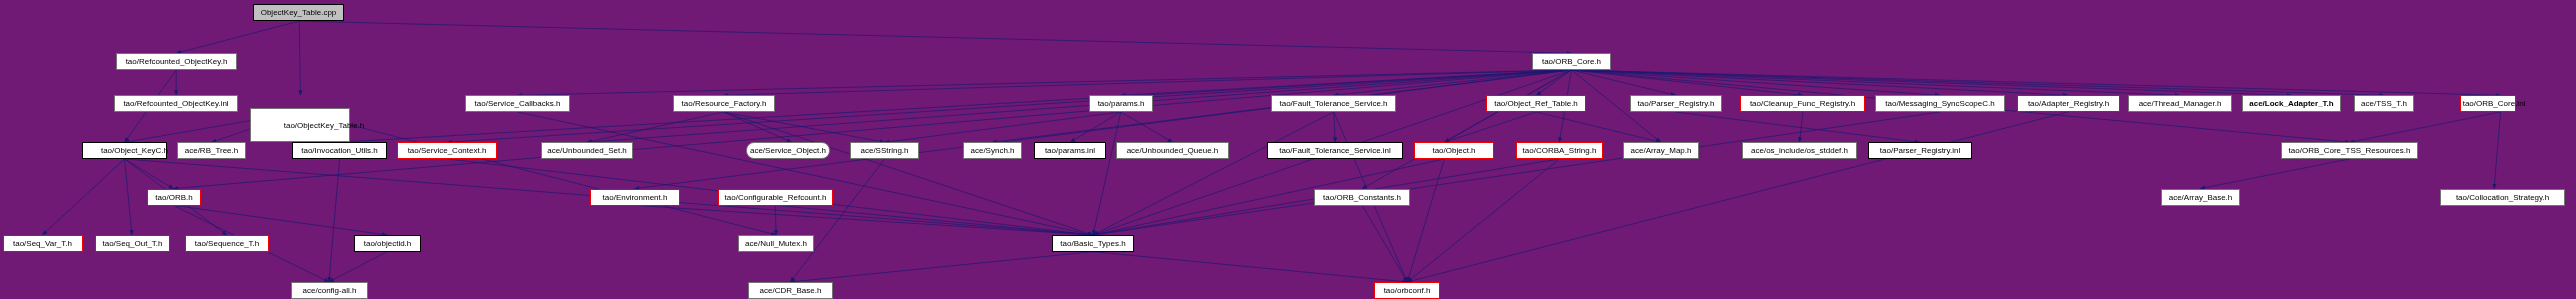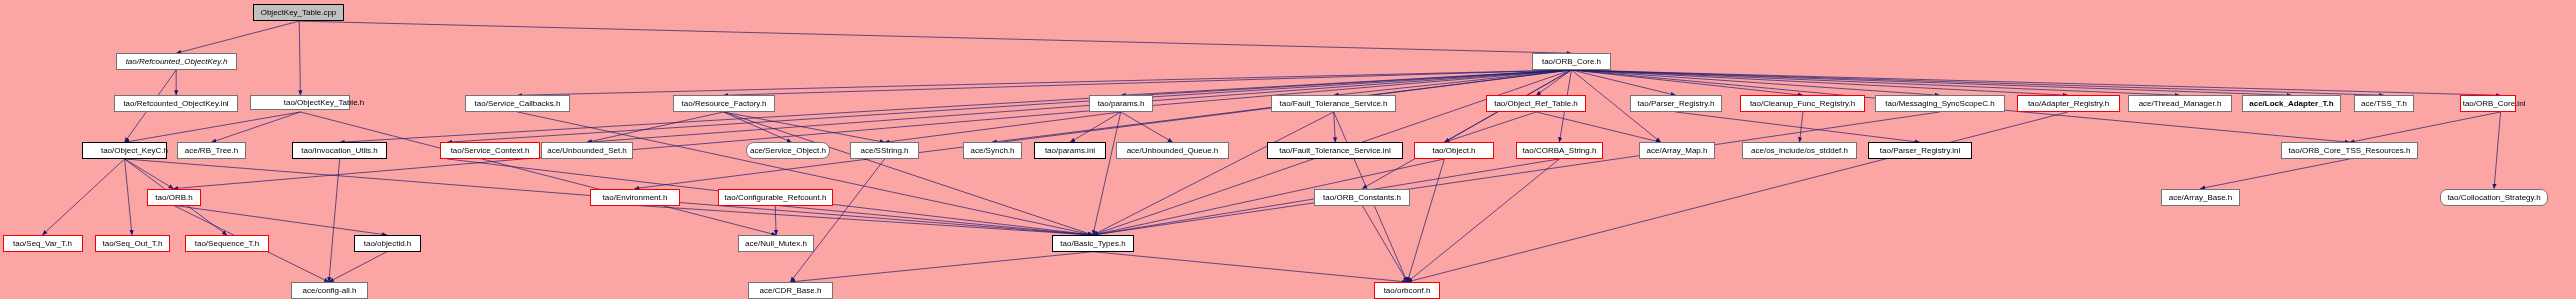--- a/index.html
+++ b/index.html
@@ -1,16 +1,16 @@
 <!DOCTYPE html>
 <html style="font-size:10px"><head>
 <meta charset="utf-8">
 <style>
   html,body{margin:0;padding:0;background:#ffffff;}
-  #graph-canvas{position:relative;width:2576px;height:300px;background:#fca5a5;overflow:hidden;
+  #graph-canvas{position:relative;width:2576px;height:300px;background:#701a75;overflow:hidden;
     font-family:"Liberation Sans","DejaVu Sans",sans-serif;}
   #edge-layer{position:absolute;left:0;top:0;width:2576px;height:300px;}
   .gnode{position:absolute;display:flex;align-items:center;justify-content:center;
     background:#ffffff;border:0.6px solid #737373;box-sizing:border-box;
     font-size:8px;color:#000000;white-space:nowrap;z-index:2;}
   .gnode.root{background:#c0c0c0;border:1.2px solid #000000;}
   .gnode.bold{border:1.2px solid #000000;}
   .gnode.link{border:1.2px solid #f40000;}
   .edge-line{stroke:#191970;stroke-width:1.1;fill:none;}
 </style>
@@ -97,60 +97,60 @@
         <line x1="1026.5" y1="332" x2="1768" y2="380" class="edge-line" marker-end="url(#arrowhead)"></line>
         <line x1="1254" y1="332" x2="1255.5" y2="380" class="edge-line" marker-end="url(#arrowhead)"></line>
         <line x1="1254" y1="332" x2="1768" y2="380" class="edge-line" marker-end="url(#arrowhead)"></line>
         <line x1="1768" y1="407" x2="1278.5" y2="456" class="edge-line" marker-end="url(#arrowhead)"></line>
         <line x1="1768" y1="407" x2="2276.5" y2="456" class="edge-line" marker-end="url(#arrowhead)"></line>
         <line x1="1431" y1="257" x2="1278.5" y2="456" class="edge-line" marker-end="url(#arrowhead)"></line>
       </g>
   </svg>
   <div id="nodes-group">
       <div class="gnode root" style="left: 253px; top: 4.3px; width: 91px; height: 16.7px;">ObjectKey_Table.cpp</div>
-      <div class="gnode normal" style="left: 116px; top: 53px; width: 121px; height: 16.7px; font-style: italic;">tao/Refcounted_ObjectKey.h</div>
+      <div class="gnode normal" style="left: 116px; top: 53px; width: 121px; height: 16.7px;">tao/Refcounted_ObjectKey.h</div>
       <div class="gnode normal" style="left: 1532px; top: 53px; width: 79px; height: 16.7px;">tao/ORB_Core.h</div>
       <div class="gnode normal" style="left: 114px; top: 95px; width: 124px; height: 16.7px;">tao/Refcounted_ObjectKey.inl</div>
-      <div class="gnode normal" style="left: 250px; top: 95px; width: 100px; height: 15px; padding-left: 48px;">tao/ObjectKey_Table.h</div>
+      <div class="gnode normal" style="left: 250px; top: 108px; width: 100px; height: 34px; padding-left: 48px;">tao/ObjectKey_Table.h</div>
       <div class="gnode normal" style="left: 465px; top: 95px; width: 105px; height: 16.7px;">tao/Service_Callbacks.h</div>
       <div class="gnode normal" style="left: 673px; top: 95px; width: 102px; height: 16.7px;">tao/Resource_Factory.h</div>
       <div class="gnode normal" style="left: 1089px; top: 95px; width: 64px; height: 16.7px;">tao/params.h</div>
       <div class="gnode normal" style="left: 1271px; top: 95px; width: 125px; height: 16.7px;">tao/Fault_Tolerance_Service.h</div>
       <div class="gnode link" style="left: 1486px; top: 95px; width: 100px; height: 16.7px;">tao/Object_Ref_Table.h</div>
       <div class="gnode normal" style="left: 1630px; top: 95px; width: 92px; height: 16.7px;">tao/Parser_Registry.h</div>
       <div class="gnode link" style="left: 1740px; top: 95px; width: 125px; height: 16.7px;">tao/Cleanup_Func_Registry.h</div>
       <div class="gnode normal" style="left: 1875px; top: 95px; width: 130px; height: 16.7px;">tao/Messaging_SyncScopeC.h</div>
       <div class="gnode link" style="left: 2017px; top: 95px; width: 103px; height: 16.7px; text-align: center;">tao/Adapter_Registry.h</div>
       <div class="gnode normal" style="left: 2128px; top: 95px; width: 104px; height: 16.7px;">ace/Thread_Manager.h</div>
       <div class="gnode normal" style="left: 2242px; top: 95px; width: 99px; height: 16.7px; font-weight: bold;">ace/Lock_Adapter_T.h</div>
       <div class="gnode normal" style="left: 2354px; top: 95px; width: 60px; height: 16.7px;">ace/TSS_T.h</div>
       <div class="gnode link" style="left: 2460px; top: 95px; width: 56px; height: 16.7px; padding-left: 12px;">tao/ORB_Core.inl</div>
       <div class="gnode bold" style="left: 82px; top: 142px; width: 85px; height: 16.7px; padding-left: 20px;">tao/Object_KeyC.h</div>
       <div class="gnode normal" style="left: 177px; top: 142px; width: 69px; height: 16.7px;">ace/RB_Tree.h</div>
       <div class="gnode bold" style="left: 292px; top: 142px; width: 95px; height: 16.7px;">tao/Invocation_Utils.h</div>
-      <div class="gnode link" style="left: 397px; top: 142px; width: 100px; height: 16.7px; margin-left: 43px;">tao/Service_Context.h</div>
+      <div class="gnode link" style="left: 397px; top: 142px; width: 100px; height: 16.7px;">tao/Service_Context.h</div>
       <div class="gnode normal" style="left: 541px; top: 142px; width: 92px; height: 16.7px;">ace/Unbounded_Set.h</div>
       <div class="gnode normal" style="left: 746px; top: 142px; width: 84px; height: 16.7px; border-radius: 8px;">ace/Service_Object.h</div>
       <div class="gnode normal" style="left: 850px; top: 142px; width: 69px; height: 16.7px;">ace/SString.h</div>
       <div class="gnode normal" style="left: 963px; top: 142px; width: 59px; height: 16.7px;">ace/Synch.h</div>
       <div class="gnode bold" style="left: 1034px; top: 142px; width: 72px; height: 16.7px;">tao/params.inl</div>
       <div class="gnode normal" style="left: 1116px; top: 142px; width: 113px; height: 16.7px;">ace/Unbounded_Queue.h</div>
       <div class="gnode bold" style="left: 1267px; top: 142px; width: 136px; height: 16.7px;">tao/Fault_Tolerance_Service.inl</div>
       <div class="gnode link" style="left: 1414px; top: 142px; width: 80px; height: 16.7px;">tao/Object.h</div>
       <div class="gnode link" style="left: 1516px; top: 142px; width: 87px; height: 16.7px;">tao/CORBA_String.h</div>
-      <div class="gnode normal" style="left: 1623px; top: 142px; width: 76px; height: 16.7px; margin-left: 16px;">ace/Array_Map.h</div>
+      <div class="gnode normal" style="left: 1623px; top: 142px; width: 76px; height: 16.7px;">ace/Array_Map.h</div>
       <div class="gnode normal" style="left: 1742px; top: 142px; width: 115px; height: 16.7px;">ace/os_include/os_stddef.h</div>
       <div class="gnode bold" style="left: 1868px; top: 142px; width: 104px; height: 16.7px;">tao/Parser_Registry.inl</div>
       <div class="gnode normal" style="left: 2281px; top: 142px; width: 137px; height: 16.7px;">tao/ORB_Core_TSS_Resources.h</div>
       <div class="gnode link" style="left: 147px; top: 189px; width: 54px; height: 16.7px;">tao/ORB.h</div>
       <div class="gnode link" style="left: 590px; top: 189px; width: 90px; height: 16.7px;">tao/Environment.h</div>
       <div class="gnode link" style="left: 718px; top: 189px; width: 115px; height: 16.7px;">tao/Configurable_Refcount.h</div>
       <div class="gnode normal" style="left: 1314px; top: 189px; width: 96px; height: 16.7px;">tao/ORB_Constants.h</div>
       <div class="gnode normal" style="left: 2161px; top: 189px; width: 79px; height: 16.7px;">ace/Array_Base.h</div>
-      <div class="gnode normal" style="left: 2440px; top: 189px; width: 108px; height: 16.7px; border-radius: 7px;">tao/Collocation_Strategy.h</div>
+      <div class="gnode normal" style="left: 2440px; top: 189px; width: 125px; height: 16.7px;">tao/Collocation_Strategy.h</div>
       <div class="gnode link" style="left: 2.5px; top: 235px; width: 80px; height: 16.7px;">tao/Seq_Var_T.h</div>
       <div class="gnode link" style="left: 95px; top: 235px; width: 75px; height: 16.7px;">tao/Seq_Out_T.h</div>
       <div class="gnode link" style="left: 185px; top: 235px; width: 84px; height: 16.7px;">tao/Sequence_T.h</div>
       <div class="gnode bold" style="left: 354px; top: 235px; width: 67px; height: 16.7px;">tao/objectid.h</div>
       <div class="gnode normal" style="left: 738px; top: 235px; width: 76px; height: 16.7px;">ace/Null_Mutex.h</div>
       <div class="gnode bold" style="left: 1052px; top: 235px; width: 82px; height: 16.7px;">tao/Basic_Types.h</div>
       <div class="gnode normal" style="left: 291px; top: 282px; width: 77px; height: 16.7px;">ace/config-all.h</div>
       <div class="gnode normal" style="left: 748px; top: 282px; width: 85px; height: 16.7px;">ace/CDR_Base.h</div>
       <div class="gnode link" style="left: 1374px; top: 282px; width: 66px; height: 16.7px;">tao/orbconf.h</div>
     </div>

